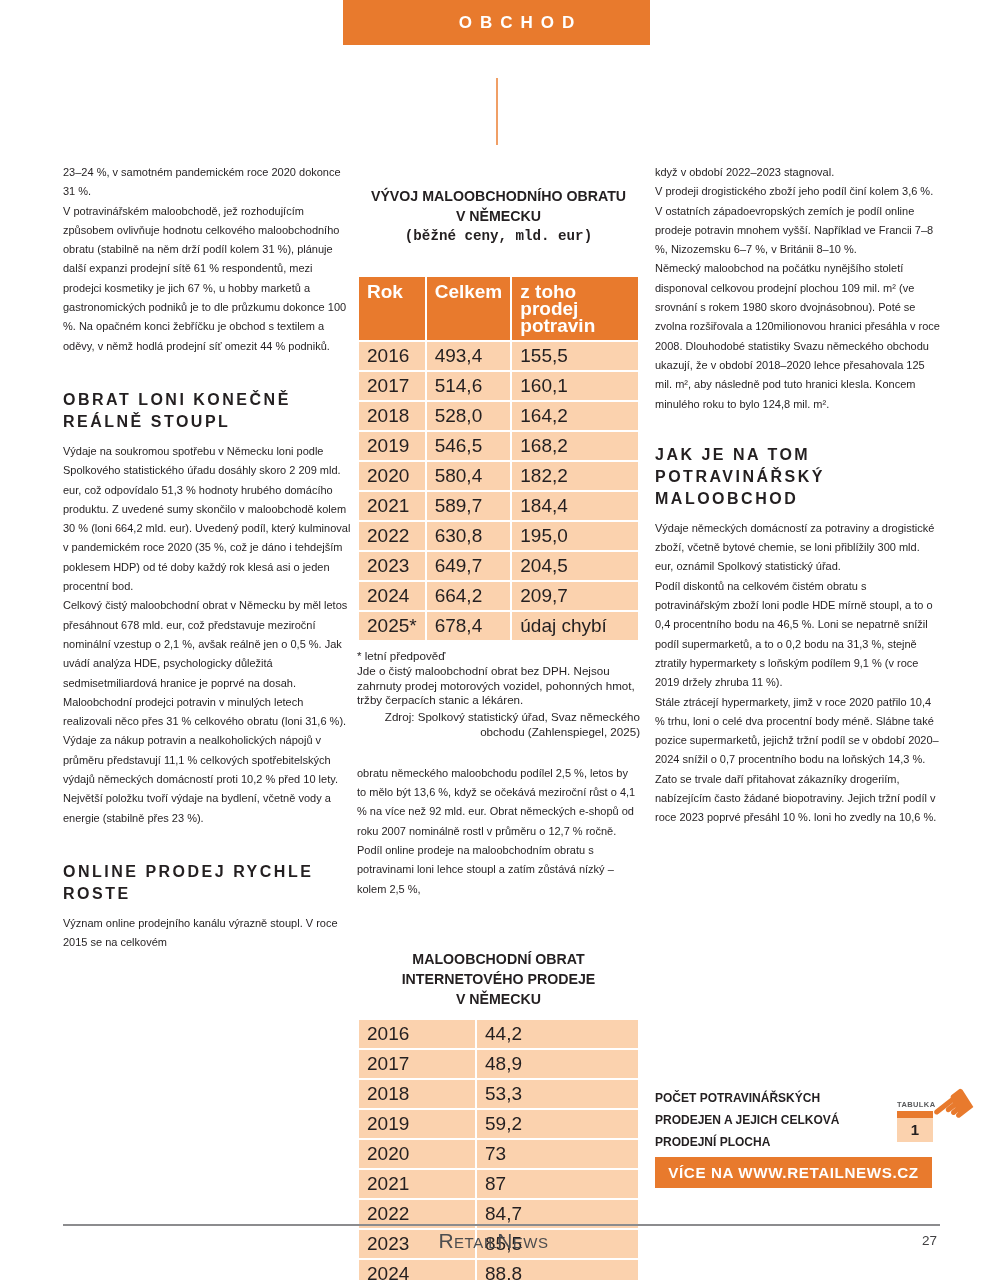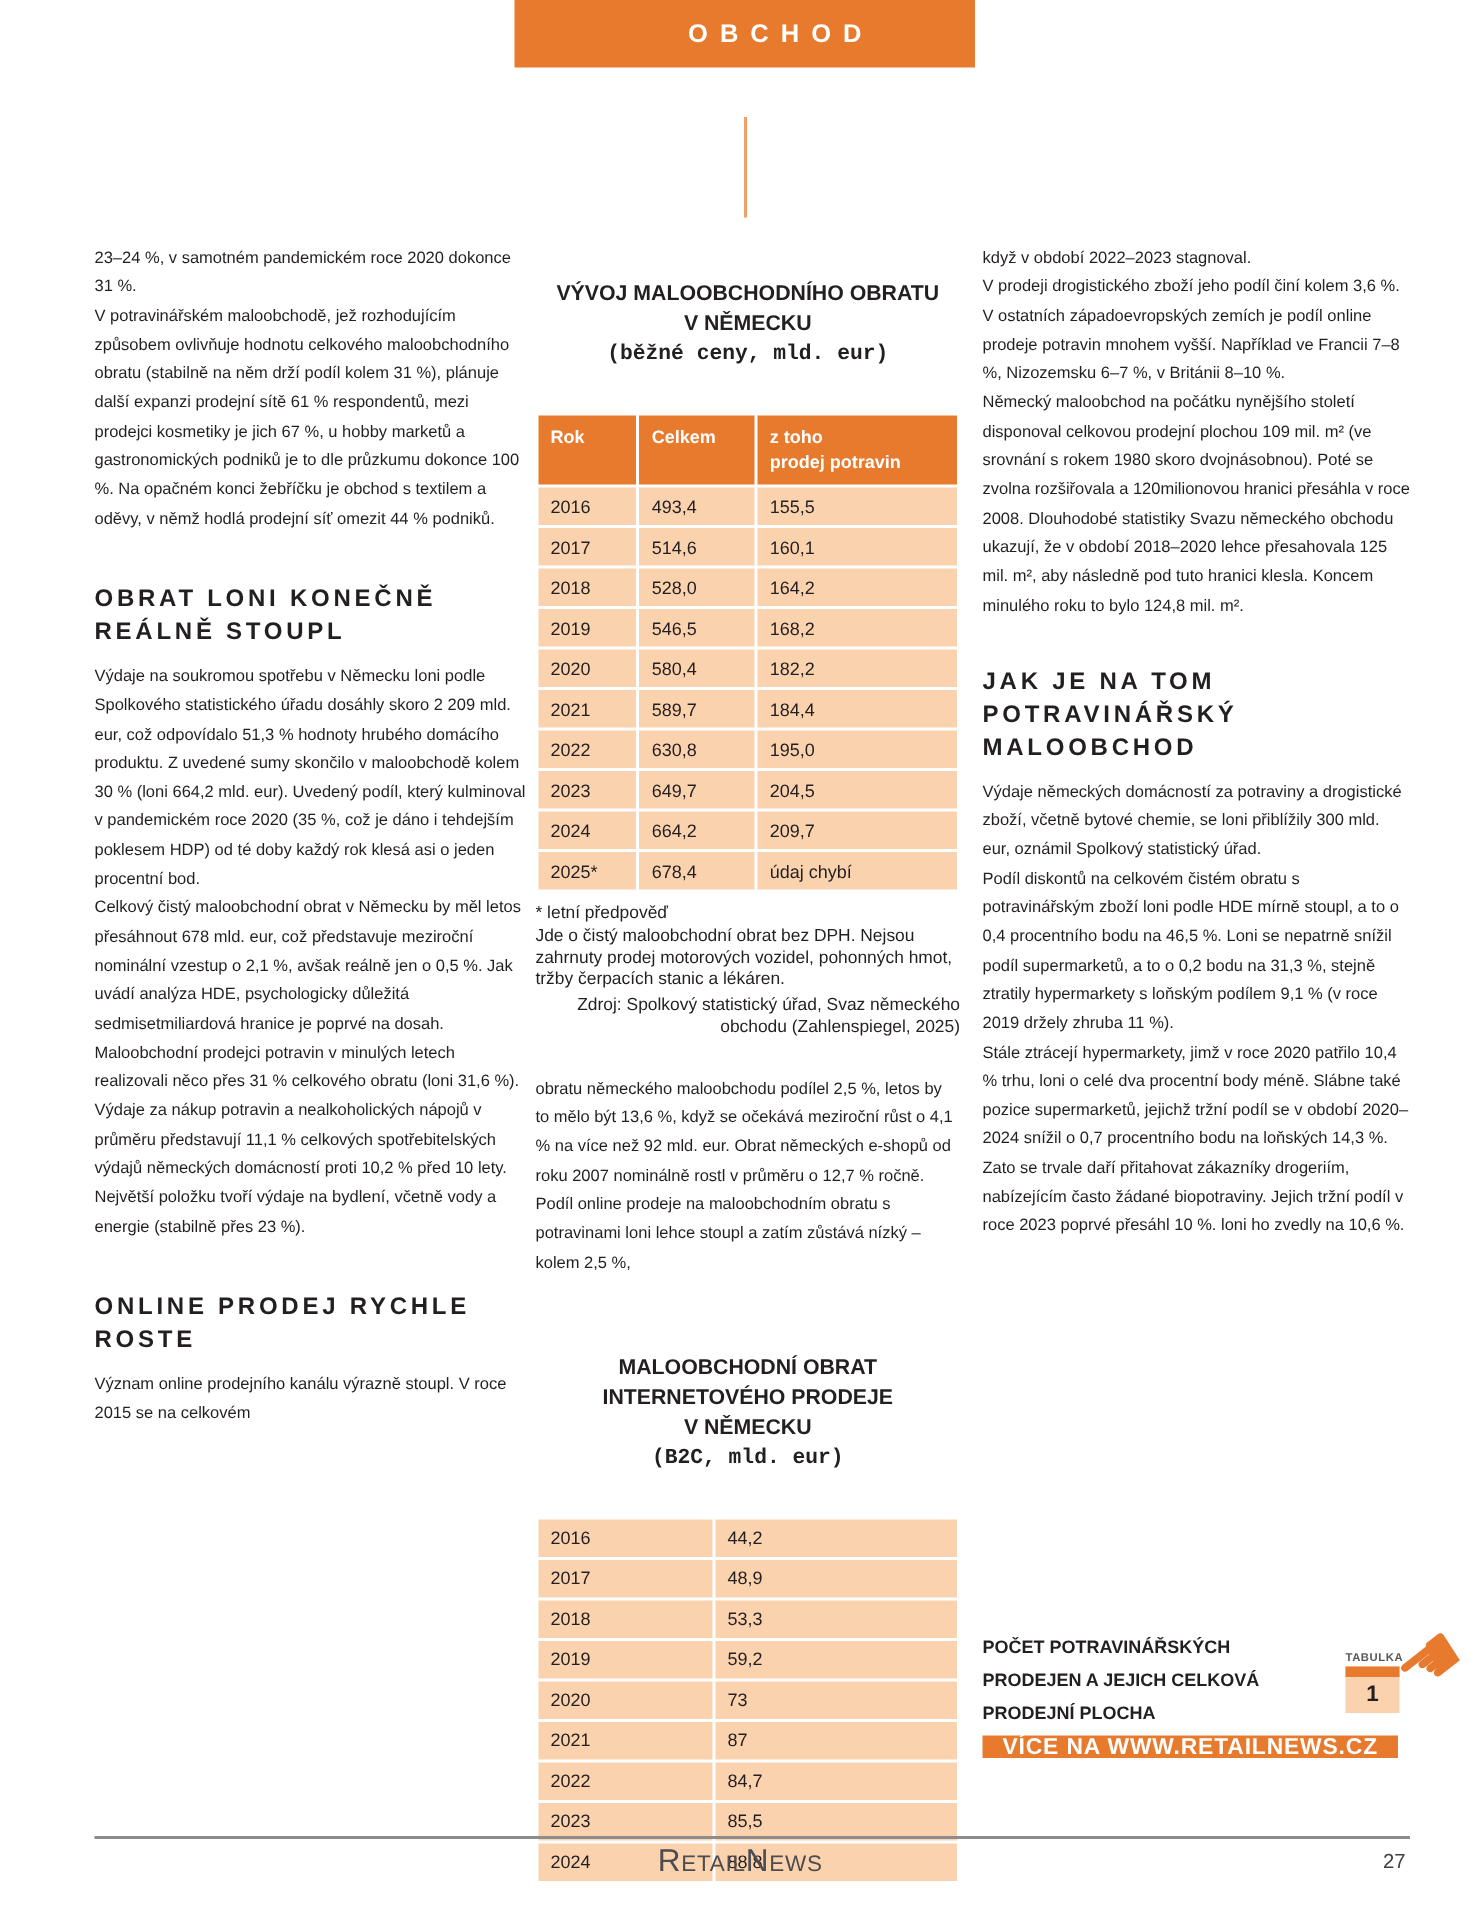--- a/index.html
+++ b/index.html
@@ -37,21 +37,21 @@
   }
   .col1 .para2{margin-top:0;}
   .col1 h2.sec{margin-top:33px;}
 
   
   .tbl-head{
     text-align:center;font-weight:bold;font-size:14.2px;line-height:20px;
     margin:3px 0 9px;white-space:pre-line;
   }
   .tbl-head .subtitle{display:block;font-family:Liberation Mono, monospace;}
-  table.dtable{width:100%;border-collapse:collapse;font-size:12px;}
+  table.dtable{width:100%;border-collapse:collapse;font-size:19px;}
   table.dtable th{
     background:var(--orange);color:#fff;text-align:left;font-weight:bold;
     padding:6px 8px;border:2px solid #fff;vertical-align:top;
     white-space:pre-line;line-height:17px;
   }
   table.dtable td{
     background:var(--peach);padding:3px 8px;border:2px solid #fff;height:19px;
     vertical-align:middle;
   }
   .fn{font-size:11.6px;line-height:14.8px;margin:7px 0 0;white-space:pre-line;}
@@ -69,21 +69,21 @@
   .tabulka .tab-lbl{display:block;font-size:7.5px;letter-spacing:.4px;color:#58595B;margin-bottom:2px;font-weight:bold;text-align:center;}
   .tabulka .tab-box{
     background:var(--peach);border-top:7px solid var(--orange);
     height:24px;line-height:24px;font-weight:bold;font-size:15px;color:var(--ink);
   }
   .hand{
     position:absolute;left:276px;top:-4px;color:var(--orange);font-size:50px;
     transform:rotate(-38deg);font-family:"DejaVu Sans",sans-serif;line-height:1;
   }
   .banner-more{
-    position:absolute;left:655px;top:1157px;width:277px;height:15px;
+    position:absolute;left:655px;top:1157px;width:277px;height:31px;
     background:var(--orange);color:#fff;font-weight:bold;font-size:15.2px;
     letter-spacing:.6px;display:flex;align-items:center;justify-content:center;
   }
 
   
   .footer-line{position:absolute;left:63px;top:1224px;width:877px;height:2px;background:var(--gray);}
   .footer-brand{
     position:absolute;left:0;top:1229px;width:987px;text-align:center;
     font-variant:small-caps;font-size:21px;letter-spacing:.5px;color:#4D4D4F;
   }
@@ -191,21 +191,20 @@
 obchodu (Zahlenspiegel, 2025)</p>
 
     <p class="body mid-para">obratu německého maloobchodu podílel 2,5 %, letos by to mělo být 13,6 %, když se očekává meziroční růst o 4,1 % na více než 92 mld. eur. Obrat německých e-shopů od roku 2007 nominálně rostl v průměru o 12,7 % ročně.
 Podíl online prodeje na maloobchodním obratu s potravinami loni lehce stoupl a zatím zůstává nízký – kolem 2,5 %,</p>
 
     <div class="tbl2-block">
       <div class="tbl-head">
         <span>MALOOBCHODNÍ OBRAT
 INTERNETOVÉHO PRODEJE
 V NĚMECKU</span>
-        <span class="subtitle">(B2C, mld. eur)</span>
       </div>
       <table class="dtable">
         <colgroup>
             <col style="width:42%">
             <col style="width:58%">
           </colgroup>
         <tbody>
             <tr>
               <td>2016</td>
               <td>44,2</td>

